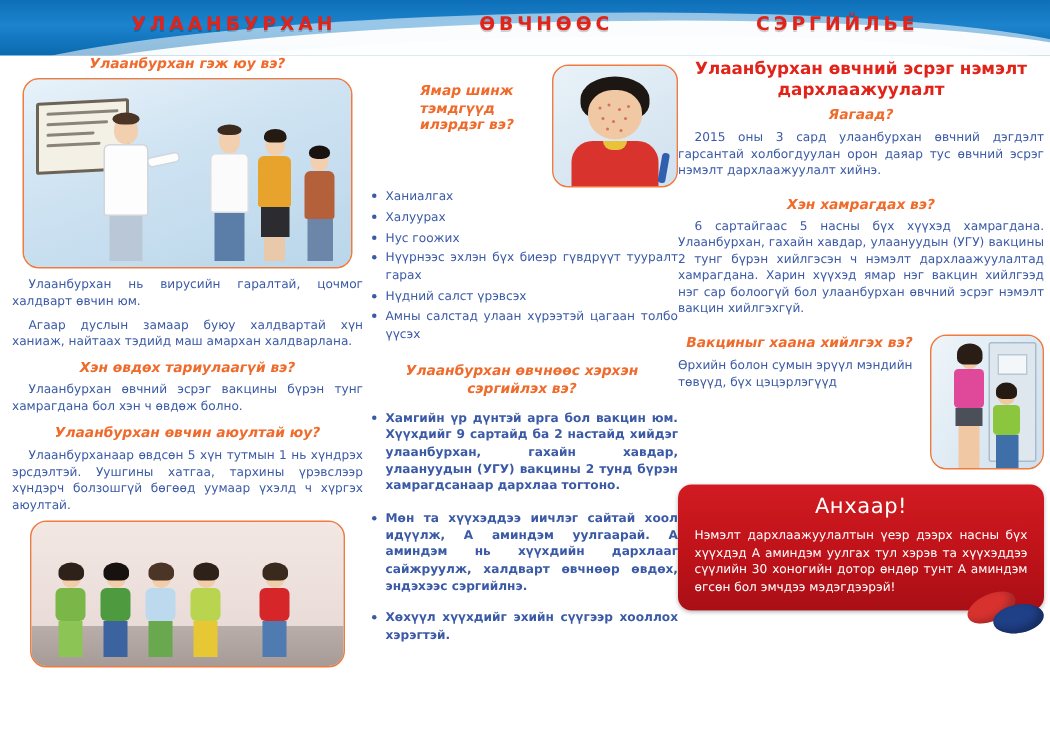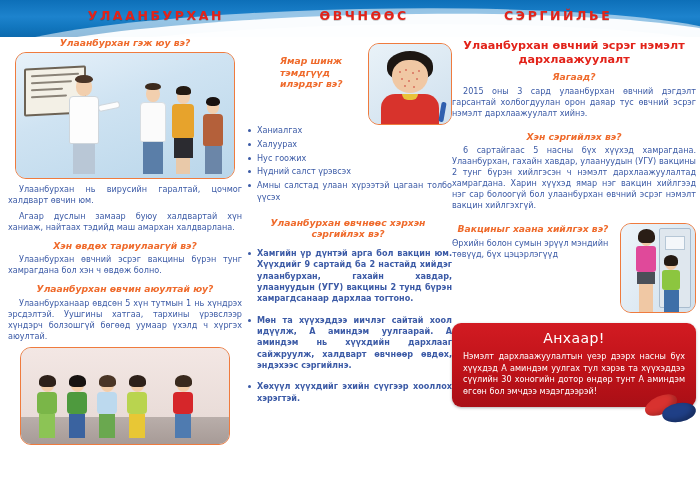--- a/index.html
+++ b/index.html
@@ -306,41 +306,42 @@
           <div class="c-shirt"></div>
           <div class="c-collar"></div>
           <div class="c-pen"></div>
         </div>
       </div>
 
       <ul class="blist">
         <li>Ханиалгах</li>
         <li>Халуурах</li>
         <li>Нус гоожих</li>
+        <li>Нүүрнээс эхлэн бүх биеэр гүвдрүүт тууралт гарах</li>
         <li>Нүдний салст үрэвсэх</li>
         <li>Амны салстад улаан хүрээтэй цагаан толбо үүсэх</li>
       </ul>
 
       <h2 class="sec" style="margin-top:14px;">Улаанбурхан өвчнөөс хэрхэн сэргийлэх вэ?</h2>
 
       <ul class="blist wide" style="margin-top:8px;font-weight:bold;">
         <li>Хамгийн үр дүнтэй арга бол вакцин юм. Хүүхдийг 9 сартайд ба 2 настайд хийдэг улаанбурхан, гахайн хавдар, улаануудын (УГУ) вакцины 2 тунд бүрэн хамрагдсанаар дархлаа тогтоно.</li>
         <li style="margin-top:10px;">Мөн та хүүхэддээ иичлэг сайтай хоол идүүлж, А аминдэм уулгаарай. А аминдэм нь хүүхдийн дархлааг сайжруулж, халдварт өвчнөөр өвдөх, эндэхээс сэргийлнэ.</li>
         <li style="margin-top:10px;">Хөхүүл хүүхдийг эхийн сүүгээр хооллох хэрэгтэй.</li>
       </ul>
     </div>
 
     <div class="col col-right">
 
       <div class="bigtitle">Улаанбурхан өвчний эсрэг нэмэлт дархлаажуулалт</div>
 
       <h2 class="sec">Яагаад?</h2>
       <p class="body">2015 оны 3 сард улаанбурхан өвчний дэгдэлт гарсантай холбогдуулан орон даяар тус өвчний эсрэг нэмэлт дархлаажуулалт хийнэ.</p>
 
-      <h2 class="sec" style="margin-top:12px;">Хэн сэргийлэх вэ?</h2>
+      <h2 class="sec" style="margin-top:12px;">Хэн хамрагдах вэ?</h2>
       <p class="body">6 сартайгаас 5 насны бүх хүүхэд хамрагдана. Улаанбурхан, гахайн хавдар, улаануудын (УГУ) вакцины 2 тунг бүрэн хийлгэсэн ч нэмэлт дархлаажуулалтад хамрагдана. Харин хүүхэд ямар нэг вакцин хийлгээд нэг сар болоогүй бол улаанбурхан өвчний эсрэг нэмэлт вакцин хийлгэхгүй.</p>
 
       <div style="display:flex;align-items:flex-start;gap:6px;margin-top:12px;">
         <div style="flex:1 1 auto;">
           <h2 class="sec">Вакциныг хаана хийлгэх вэ?</h2>
           <p class="body noind" style="text-align:left;">Өрхийн болон сумын эрүүл мэндийн төвүүд, бүх цэцэрлэгүүд</p>
         </div>
         <div class="frame illus-clinic" style="flex:0 0 auto;">
           <div class="clinbg"></div>
           <div class="door">

